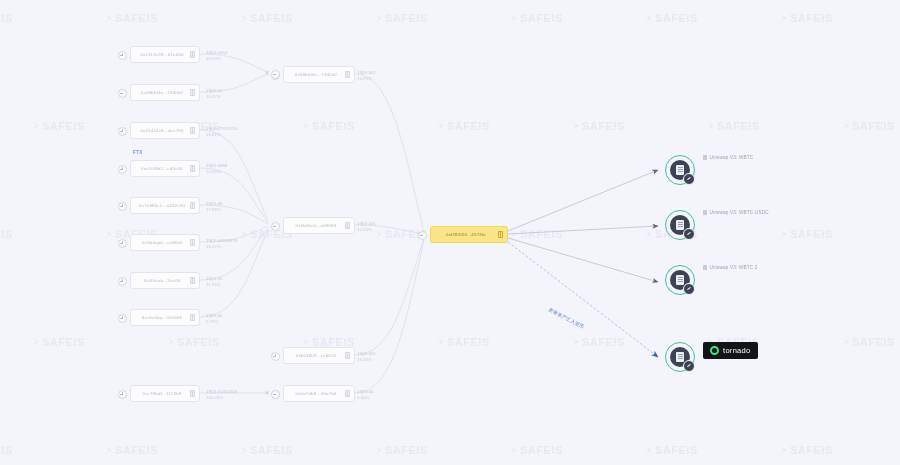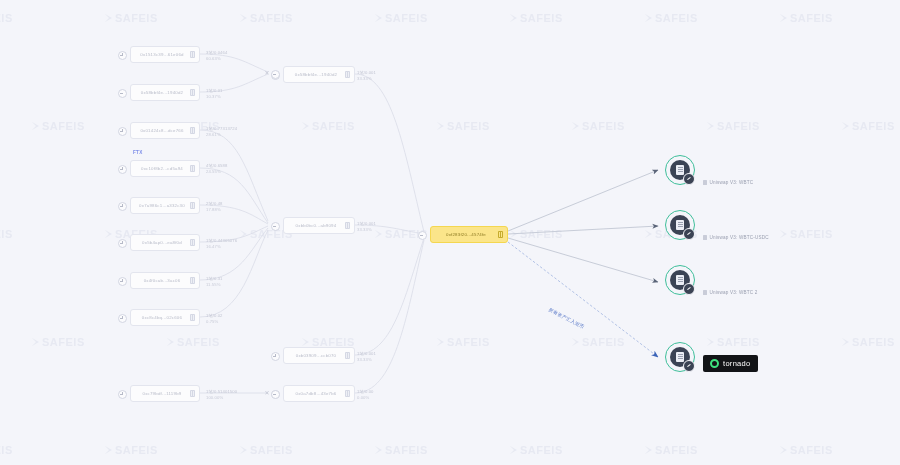--- a/index.html
+++ b/index.html
@@ -93,21 +93,21 @@
   }
 
   
   .annot{
     position:absolute;z-index:6;font-size:4.6px;color:#4d6fc4;
     white-space:nowrap;transform-origin:left center;
     transform:rotate(27deg);letter-spacing:.3px;
   }
 
   
-  .contract{position:absolute;z-index:4;display:flex;align-items:flex-end;}
+  .contract{position:absolute;z-index:4;display:flex;align-items:flex-start;}
   .avatar{
     width:28px;height:28px;border-radius:50%;
     border:1.6px solid #3fbf9a;background:#f4f5fa;
     display:flex;align-items:center;justify-content:center;
     position:relative;flex:none;
   }
   .avatar .inner{
     width:20px;height:20px;border-radius:50%;background:#3b4354;
     display:flex;align-items:center;justify-content:center;
   }

